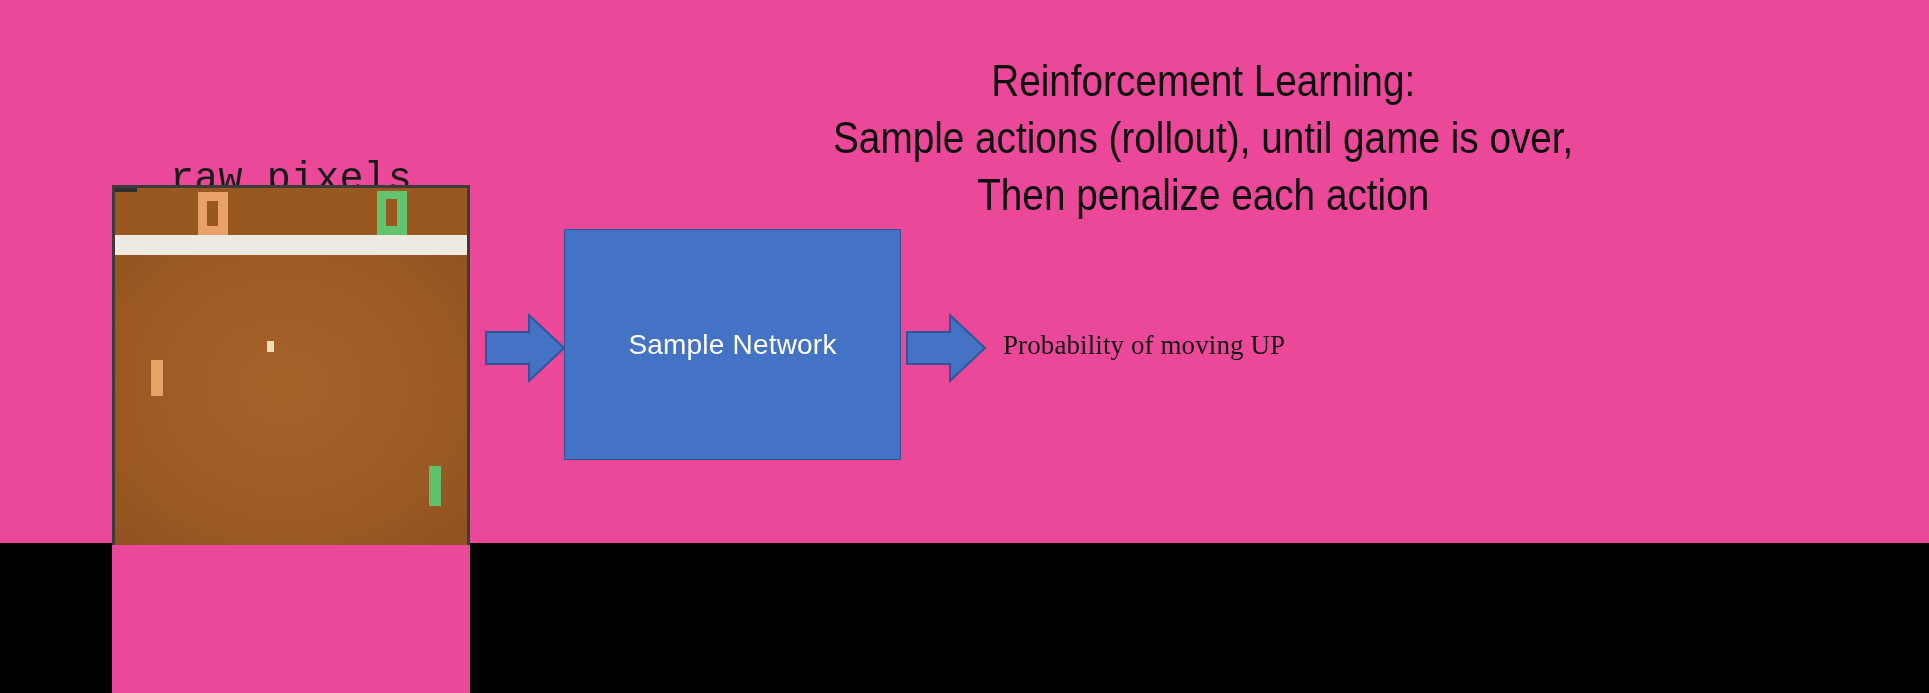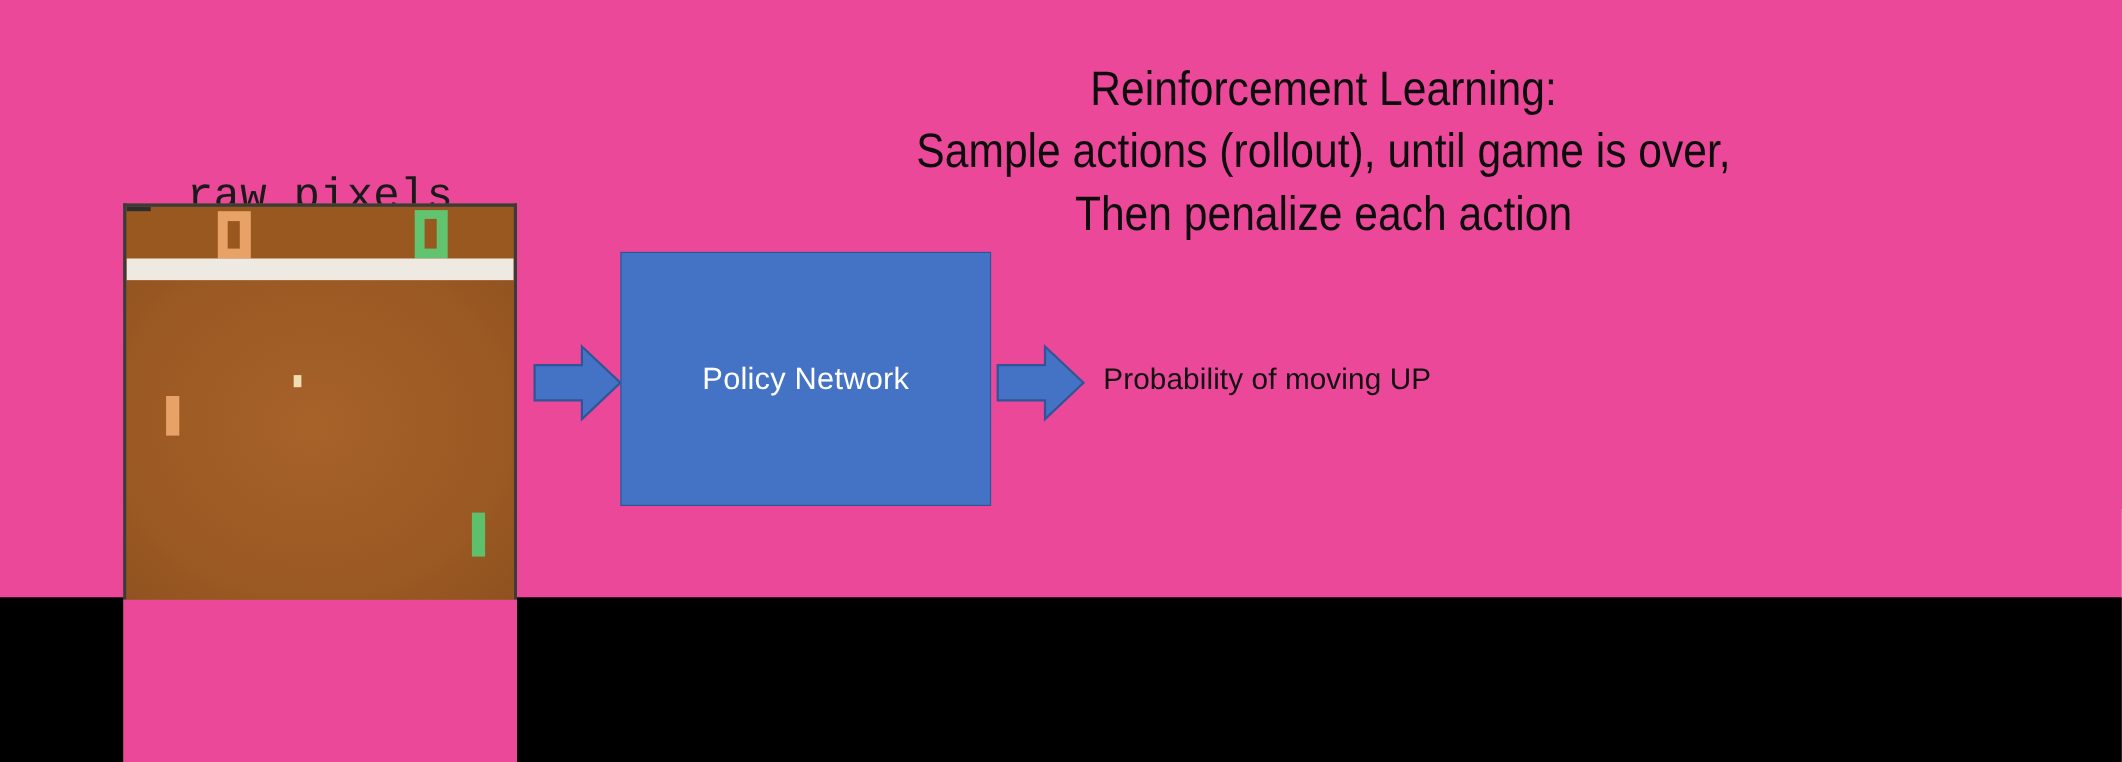--- a/index.html
+++ b/index.html
@@ -96,21 +96,21 @@
   }
   #policy-box-label{
     color:#ffffff;font-size:28px;
     font-family:"Liberation Sans", sans-serif;
     letter-spacing:0.2px;white-space:nowrap;
   }
 
   
   #output-label{
     position:absolute;left:1003px;top:330px;
-    font-family:Liberation Sans, sans-serif;
+    font-family:Liberation Serif, serif;
     font-size:27px;color:#111111;white-space:nowrap;
     letter-spacing:0.1px;
   }
 
   
   #heading-block{
     position:absolute;left:640px;top:52px;width:1280px;
     text-align:center;
     font-family:"Liberation Sans", sans-serif;
     font-size:44px;line-height:1.30;
@@ -150,21 +150,21 @@
       <div id="ball"></div>
       <div id="paddle-right"></div>
     </div>
   </div>
 
   <svg id="arrow-input" class="arrow-shape" viewBox="0 0 82 72">
     <polygon points="2,20 45,20 45,3 80,36 45,69 45,52 2,52" fill="#4472c4" stroke="#2f5597" stroke-width="2"></polygon>
   </svg>
 
   <div id="policy-box">
-    <span id="policy-box-label">Policy Network</span>
+    <span id="policy-box-label">Sample Network</span>
   </div>
 
   <svg id="arrow-output" class="arrow-shape" viewBox="0 0 82 72">
     <polygon points="2,20 45,20 45,3 80,36 45,69 45,52 2,52" fill="#4472c4" stroke="#2f5597" stroke-width="2"></polygon>
   </svg>
 
   <div id="output-label">Probability of moving UP</div>
 
   <div class="blackbar" id="blackbar-left"></div>
   <div class="blackbar" id="blackbar-right"></div>

